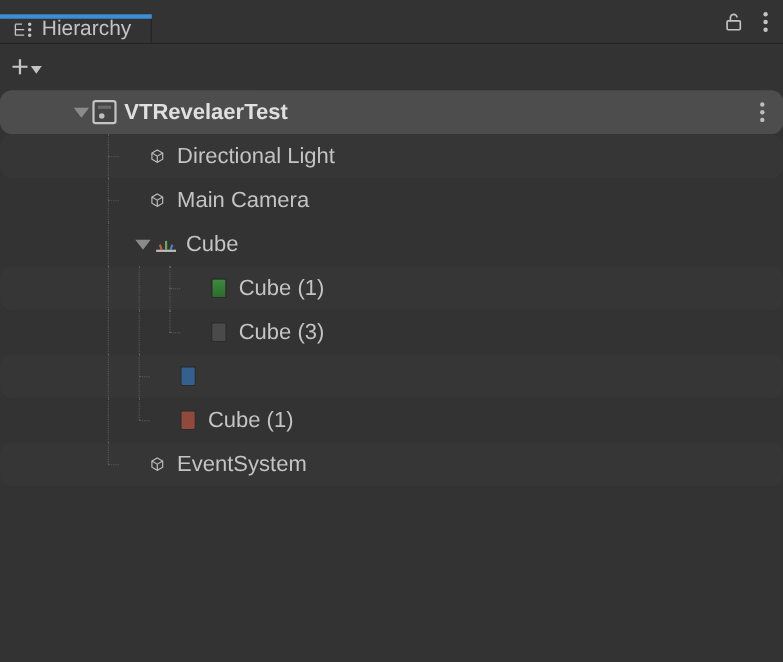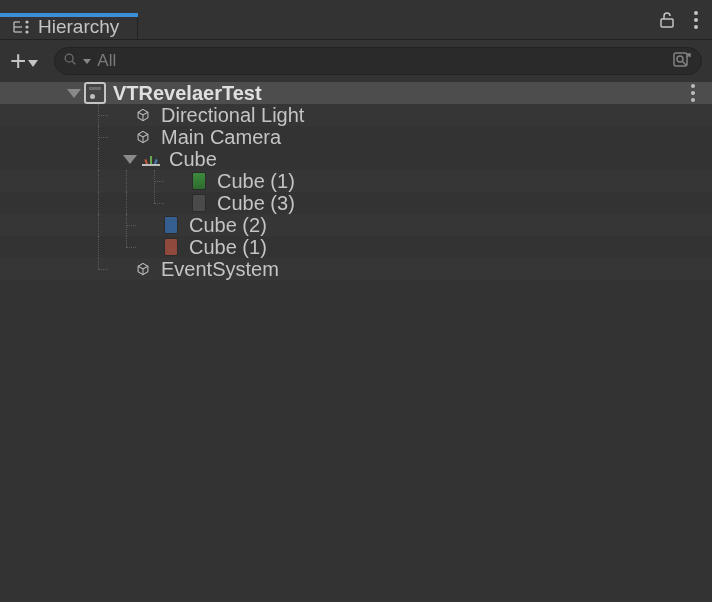--- a/index.html
+++ b/index.html
@@ -116,26 +116,27 @@
     display:flex;align-items:center;justify-content:center;
     margin-left:auto;
   }
   .lookup-btn svg { width:20px; height:20px; }
 
   
   .tree {
     padding-top: 0;
   }
   .row {
-    height: 22px;
+    height: 40px;
     display:flex;
     align-items:center;
     position:relative;
     font-size: 20px;
     color:#c4c4c4;
+    border-radius:11px;
   }
   .row.selected {
     background: #4d4d4d;
     color:#e0e0e0;
     font-weight: bold;
   }
   .row.alt { background: #363636; }
   .row:not(.selected):not(.alt) { background: #333333; }
 
   .row .indent {
@@ -293,38 +294,20 @@
         <span></span>
     </span>
   </div>
 </div>
 
 <div class="toolbar">
   <div class="plus-button">
     <span class="plus">+</span>
     <span class="arrow"></span>
   </div>
-  <div class="searchbar">
-    <span>
-      <svg viewBox="0 0 16 16" stroke="#9a9a9a" stroke-width="1.5" fill="none">
-        <circle cx="7" cy="7" r="4.5"></circle>
-        <line x1="10.5" y1="10.5" x2="14" y2="14"></line>
-      </svg>
-    </span>
-    <span class="search-tri"></span>
-    <input type="text" placeholder="All" style="">
-    <span class="lookup-btn">
-      <svg viewBox="0 0 20 20" stroke="#bdbdbd" stroke-width="1.5" fill="none">
-        <rect x="2" y="2" width="13" height="13" rx="2"></rect>
-        <circle cx="8" cy="8" r="3"></circle>
-        <line x1="10.5" y1="10.5" x2="14" y2="14"></line>
-        <path d="M15 6 L18 3 M15 3 L18 3 L18 6"></path>
-      </svg>
-    </span>
-  </div>
 </div>
 
 <div class="tree">
 
   <div class="row selected">
     <div class="indent">
         <div class="guide" style="width:64px"></div>
       </div>
     <div class="toggle">
         <div class="tri-down"></div>
@@ -425,21 +408,20 @@
   <div class="row alt">
     <div class="indent">
       <div class="guide" style="width:84px"></div>
       <div class="guide v"></div>
       <div class="guide mid"></div>
     </div>
     <div class="toggle"></div>
     <div class="node-icon">
       <div class="prefab-swatch sw-blue"></div>
     </div>
-    <span class="row-label">Cube (2)</span>
   </div>
 
   <div class="row">
     <div class="indent">
       <div class="guide" style="width:84px"></div>
       <div class="guide v"></div>
       <div class="guide tee"></div>
     </div>
     <div class="toggle"></div>
     <div class="node-icon">

